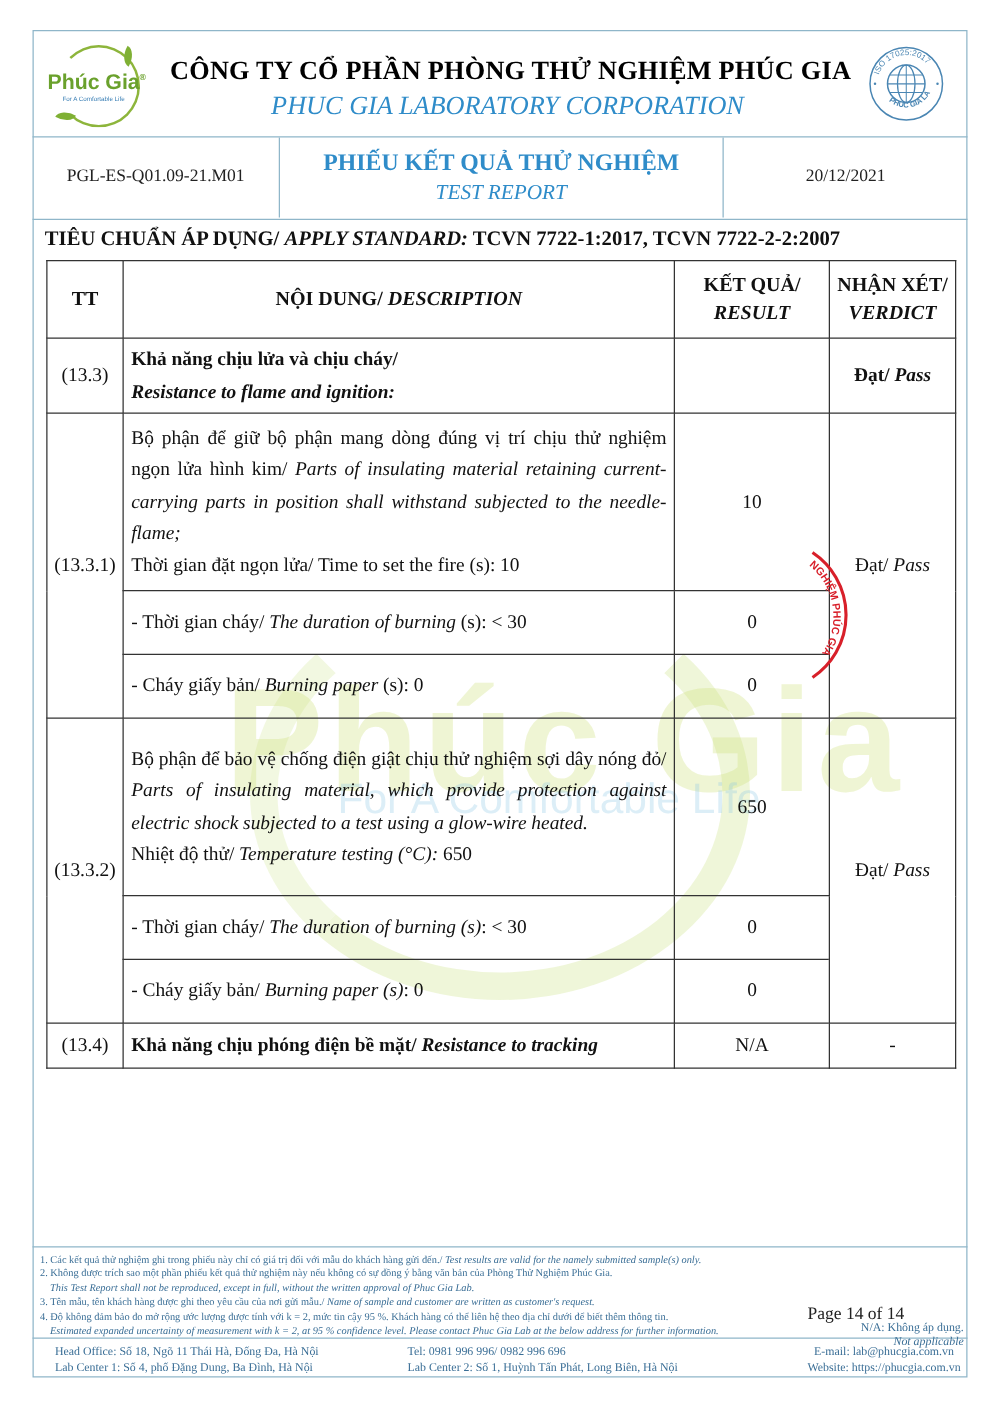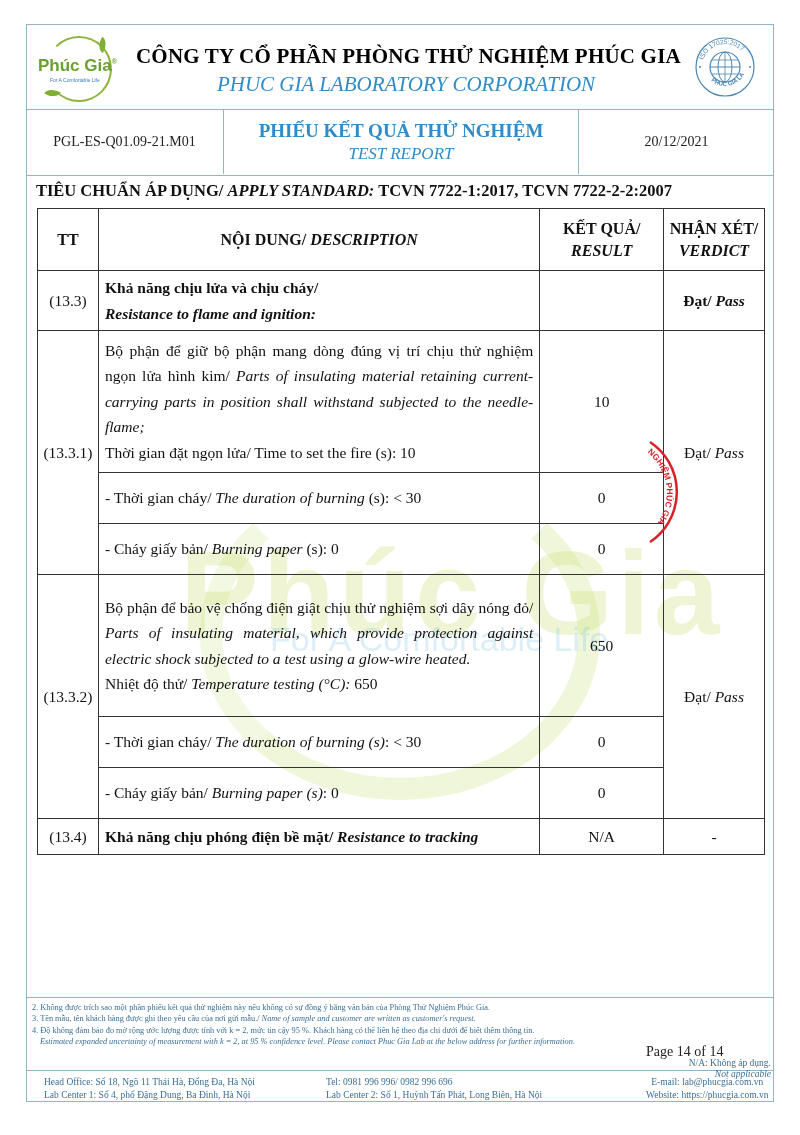--- a/index.html
+++ b/index.html
@@ -251,21 +251,23 @@
   </table>
 
 <svg class="stamp" viewBox="0 0 60 104">
   <path d="M10,2 A60,60 0 0 1 10,102" fill="none" stroke="#d8202a" stroke-width="2.5"></path>
   <path id="stampArc" d="M4,10 A52,52 0 0 1 4,96" fill="none"></path>
   <text font-size="8.5" font-weight="bold" fill="#d8202a" font-family="Liberation Sans, sans-serif"><textPath href="#stampArc" startOffset="4%">NGHIỆM PHÚC GIA</textPath></text>
 </svg>
 
 <div class="notes-box">
   <div class="notes">
+    <div><span>1. Các kết quả thử nghiệm ghi trong phiếu này chỉ có giá trị đối với mẫu do khách hàng gửi đến./ </span><span class="en">Test results are valid for the namely submitted sample(s) only.</span></div>
     <div><span>2. Không được trích sao một phần phiếu kết quả thử nghiệm này nếu không có sự đồng ý bằng văn bản của Phòng Thử Nghiệm Phúc Gia.</span></div>
+    <div class="indent en">This Test Report shall not be reproduced, except in full, without the written approval of Phuc Gia Lab.</div>
     <div><span>3. Tên mẫu, tên khách hàng được ghi theo yêu cầu của nơi gửi mẫu./ </span><span class="en">Name of sample and customer are written as customer's request.</span></div>
     <div><span>4. Độ không đảm bảo đo mở rộng ước lượng được tính với k = 2, mức tin cậy 95 %. Khách hàng có thể liên hệ theo địa chỉ dưới để biết thêm thông tin.</span></div>
     <div class="indent en">Estimated expanded uncertainty of measurement with k = 2, at 95 % confidence level. Please contact Phuc Gia Lab at the below address for further information.</div>
   </div>
   <div class="na-note">
     <div>N/A: Không áp dụng.</div>
     <div><i>Not applicable</i></div>
   </div>
   <div class="page-num">Page 14 of 14</div>
 </div>

